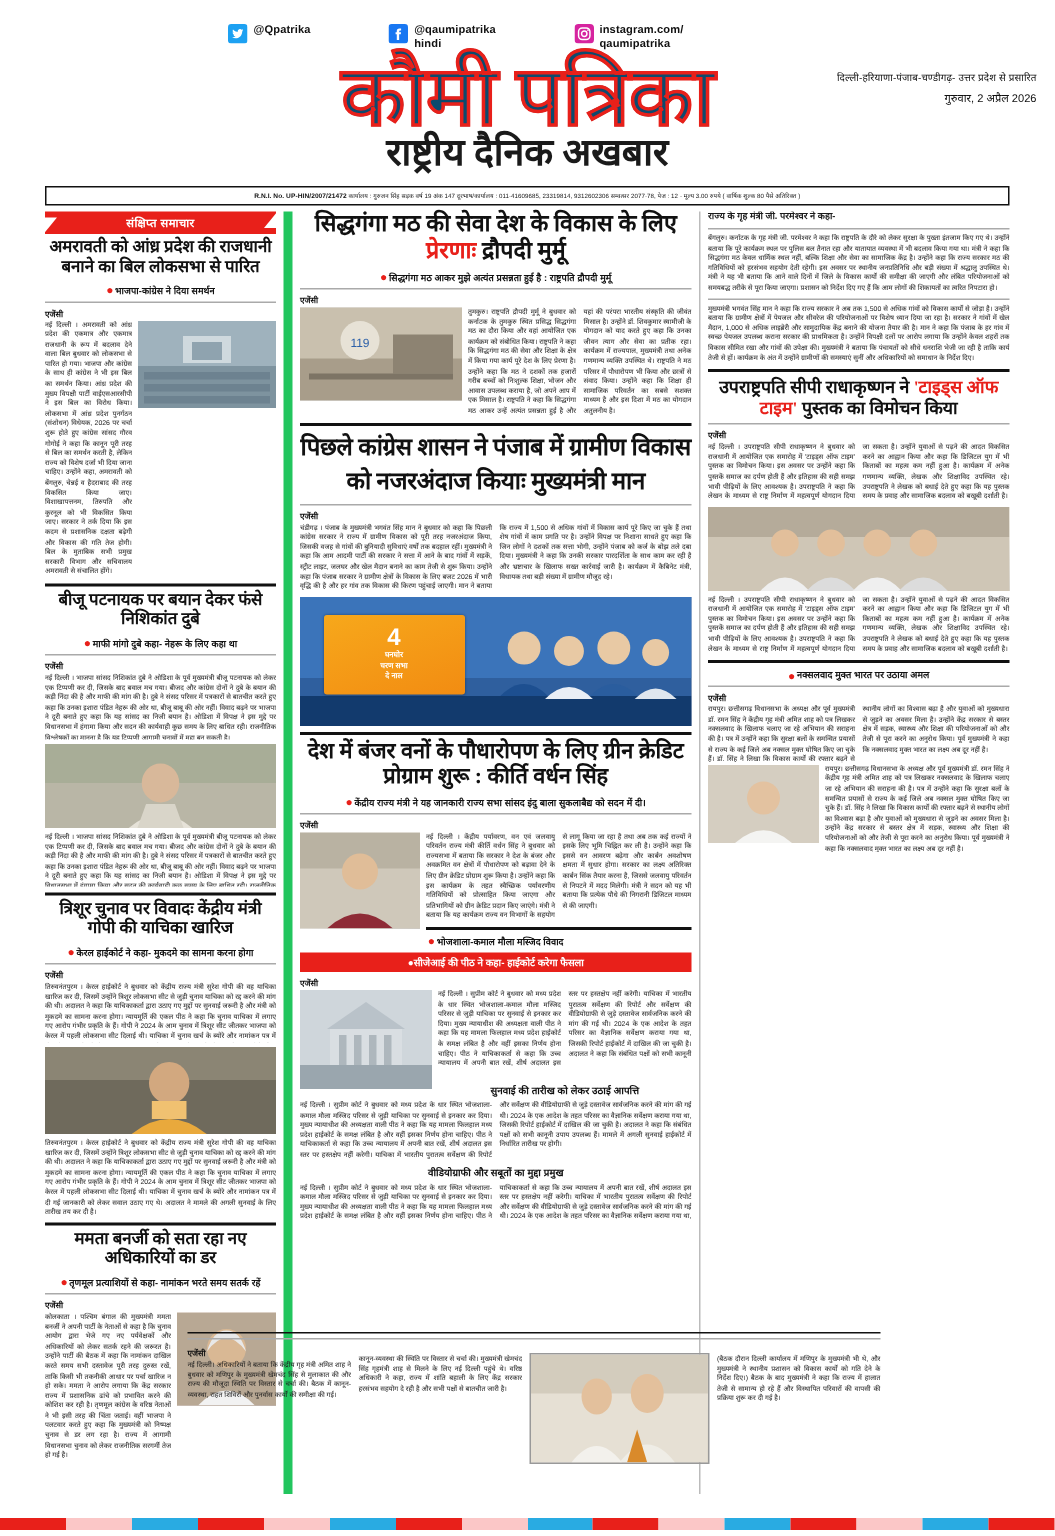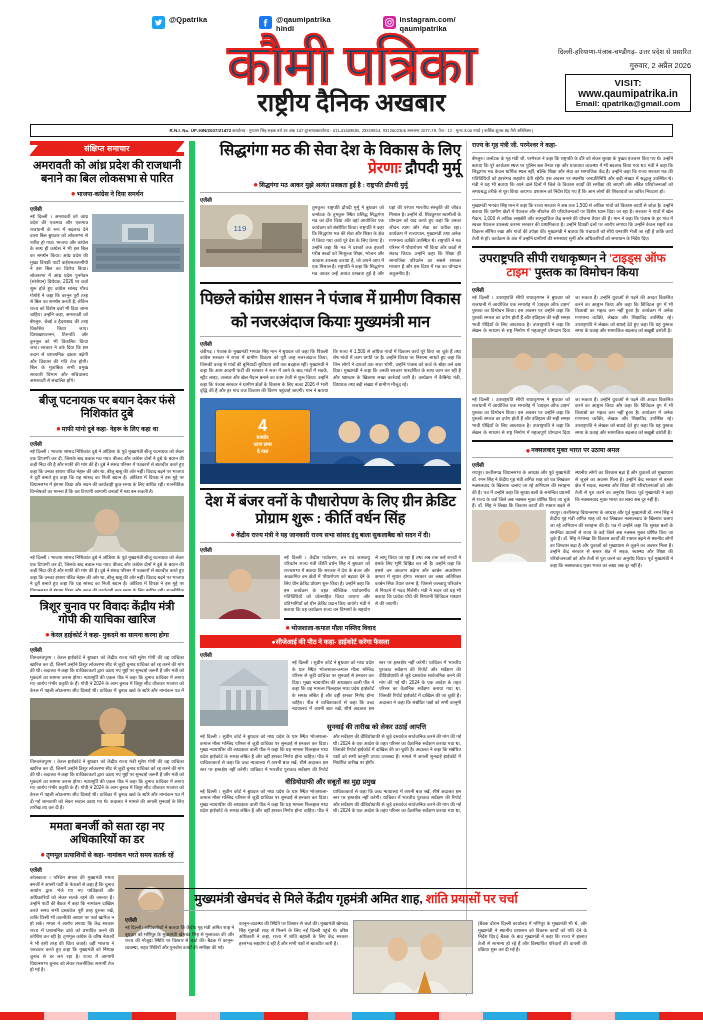--- a/index.html
+++ b/index.html
@@ -169,25 +169,20 @@
     </div>
 
     <div class="nameplate">
       <div class="np-main">कौमी पत्रिका</div>
       <div class="np-sub">राष्ट्रीय दैनिक अखबार</div>
     </div>
 
     <div class="edition-line">दिल्ली-हरियाणा-पंजाब-चण्डीगढ़- उत्तर प्रदेश से प्रसारित</div>
     <div class="edition-date">गुरुवार, 2 अप्रैल 2026</div>
 
-    <div class="visitbox">
-      <div class="v1">VISIT:</div>
-      <div class="v2">www.qaumipatrika.in</div>
-      <div class="v3">Email: qpatrika@gmail.com</div>
-    </div>
   </div>
 
   <div class="rni">
     <b>R.N.I. No. UP-HIN/2007/21472</b>&nbsp;<span>कार्यालय : गुरुजन सिंह सड़क  वर्ष 19 अंक 147 दूरभाष/कार्यालय : 011-41609685, 23319814, 9312602306  सम्वत्सर 2077-78, पेज : 12 ·  मूल्य 3.00 रुपये ( वार्षिक शुल्क 80 पैसे अतिरिक्त )</span>
   </div>
 
   <div class="content">
     <div class="cols">
 
       <div class="colL">
@@ -276,21 +271,21 @@
               </svg>
             </div>
           </div>
           <div class="bodytext">कोलकाता । पश्चिम बंगाल की मुख्यमंत्री ममता बनर्जी ने अपनी पार्टी के नेताओं से कहा है कि चुनाव आयोग द्वारा भेजे गए नए पर्यवेक्षकों और अधिकारियों को लेकर सतर्क रहने की जरूरत है। उन्होंने पार्टी की बैठक में कहा कि नामांकन दाखिल करते समय सभी दस्तावेज पूरी तरह दुरुस्त रखें, ताकि किसी भी तकनीकी आधार पर पर्चा खारिज न हो सके। ममता ने आरोप लगाया कि केंद्र सरकार राज्य में प्रशासनिक ढांचे को प्रभावित करने की कोशिश कर रही है। तृणमूल कांग्रेस के वरिष्ठ नेताओं ने भी इसी तरह की चिंता जताई। वहीं भाजपा ने पलटवार करते हुए कहा कि मुख्यमंत्री को निष्पक्ष चुनाव से डर लग रहा है। राज्य में आगामी विधानसभा चुनाव को लेकर राजनीतिक सरगर्मी तेज हो गई है।</div>
         </div>
       </div>
 
       <div class="colC">
 
         <div>
-          <h2 class="hl" style="font-size:15.5px;line-height:18px;text-align:right;">
+          <h2 class="hl" style="font-size:15.5px;line-height:18px;text-align:center;">
             <span>सिद्धगंगा मठ की सेवा देश के विकास के लिए </span><span class="red">प्रेरणाः</span><span> द्रौपदी मुर्मू</span>
           </h2>
           <div class="kicker"><span class="dot">●</span><span>सिद्धगंगा मठ आकर मुझे अत्यंत प्रसन्नता हुई है : राष्ट्रपति द्रौपदी मुर्मू</span></div>
           <hr class="rule-thin">
           <div class="byline">एजेंसी</div>
           <div class="imgfig float-left" style="width:108px;">
             <div class="photo hall" style="height:62px;">
               <svg width="100%" height="100%" viewBox="0 0 108 62" preserveAspectRatio="none">
                 <rect width="108" height="62" fill="#c9c0ae"></rect>
                 <rect x="0" y="34" width="108" height="28" fill="#a89d8a"></rect>
@@ -443,23 +438,20 @@
             </div>
           </div>
           <div class="bodytext" style="max-height:58px;">रायपुर। छत्तीसगढ़ विधानसभा के अध्यक्ष और पूर्व मुख्यमंत्री डॉ. रमन सिंह ने केंद्रीय गृह मंत्री अमित शाह को पत्र लिखकर नक्सलवाद के खिलाफ चलाए जा रहे अभियान की सराहना की है। पत्र में उन्होंने कहा कि सुरक्षा बलों के समन्वित प्रयासों से राज्य के कई जिले अब नक्सल मुक्त घोषित किए जा चुके हैं। डॉ. सिंह ने लिखा कि विकास कार्यों की रफ्तार बढ़ने से स्थानीय लोगों का विश्वास बढ़ा है और युवाओं को मुख्यधारा से जुड़ने का अवसर मिला है। उन्होंने केंद्र सरकार से बस्तर क्षेत्र में सड़क, स्वास्थ्य और शिक्षा की परियोजनाओं को और तेजी से पूरा करने का अनुरोध किया। पूर्व मुख्यमंत्री ने कहा कि नक्सलवाद मुक्त भारत का लक्ष्य अब दूर नहीं है।</div>
         </div>
       </div>
     </div>
   </div>
 
   <div style="position:absolute;left:125px;top:888px;width:462px;">
     <div style="border-top:1.5px solid #111;"></div>
-    <h2 class="hl" style="font-size:12.5px;line-height:15px;margin-top:3px;">
-      <span>मुख्यमंत्री खेमचंद से मिले केंद्रीय गृहमंत्री अमित शाह, </span><span class="red">शांति प्रयासों पर चर्चा</span>
-    </h2>
     <hr class="rule-thin">
     <div style="display:flex;gap:5px;">
       <div style="flex:1 1 0;">
         <div class="byline">एजेंसी</div>
         <div class="bodytext" style="max-height:78px;">नई दिल्ली। अधिकारियों ने बताया कि केंद्रीय गृह मंत्री अमित शाह ने बुधवार को मणिपुर के मुख्यमंत्री खेमचंद सिंह से मुलाकात की और राज्य की मौजूदा स्थिति पर विस्तार से चर्चा की। बैठक में कानून-व्यवस्था, राहत शिविरों और पुनर्वास कार्यों की समीक्षा की गई।</div>
       </div>
       <div style="flex:1 1 0;padding-top:7px;">
         <div class="bodytext" style="max-height:78px;">कानून-व्यवस्था की स्थिति पर विस्तार से चर्चा की। मुख्यमंत्री खेमचंद सिंह गृहमंत्री शाह से मिलने के लिए नई दिल्ली पहुंचे थे। वरिष्ठ अधिकारी ने कहा, राज्य में शांति बहाली के लिए केंद्र सरकार हरसंभव सहयोग दे रही है और सभी पक्षों से बातचीत जारी है।</div>
       </div>
       <div style="flex:1.1 1 0;padding-top:6px;">

